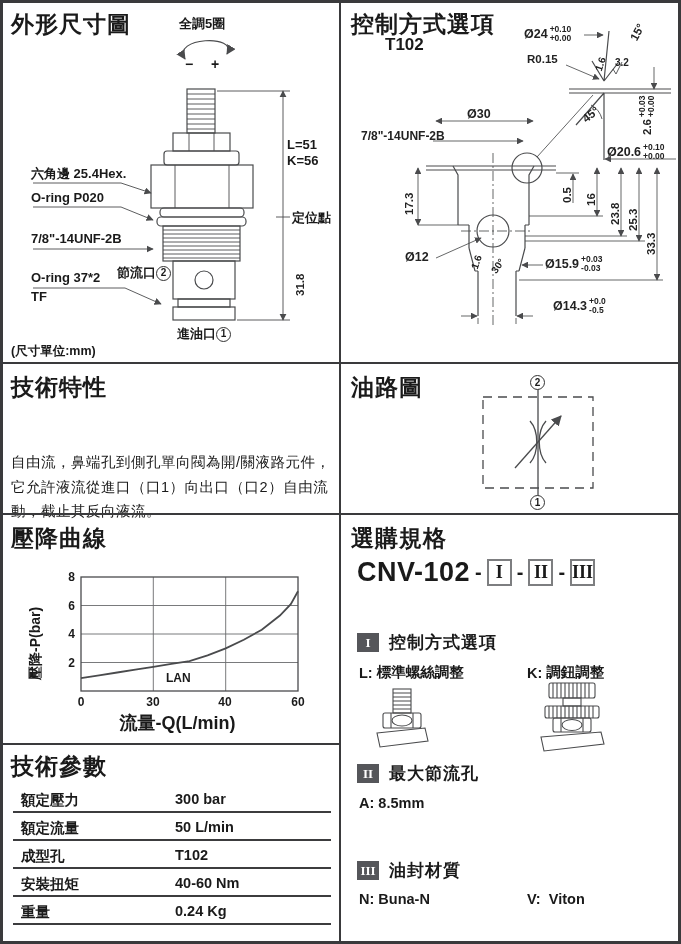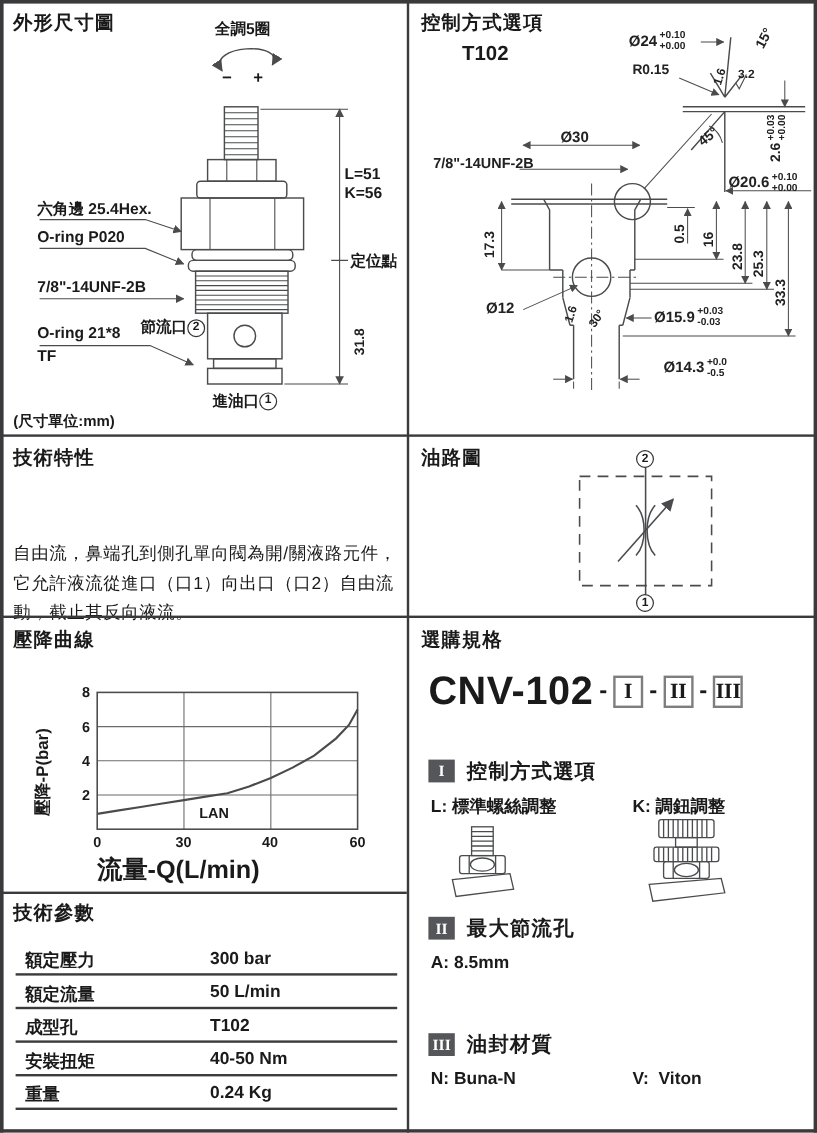--- a/index.html
+++ b/index.html
@@ -1,31 +1,31 @@
 <!DOCTYPE html>
 <html><head>
 <meta charset="utf-8">
 <style>
   * { margin:0; padding:0; box-sizing:border-box; }
   body { font-family:"Liberation Sans","DejaVu Sans",sans-serif; background:#e8e8e8; }
   .page { position:relative; width:681px; height:944px; background:#fff; overflow:hidden; color:#1a1a1a; }
   .b { position:absolute; background:#3a3a3c; }
   .panel { position:absolute; }
   .abs { position:absolute; }
-  .ptitle { position:absolute; font-size:16px; font-weight:bold; letter-spacing:1px; white-space:nowrap; }
+  .ptitle { position:absolute; font-size:23px; font-weight:bold; letter-spacing:1px; white-space:nowrap; }
   .sub { position:absolute; font-size:17px; font-weight:bold; }
   .lbl { position:absolute; font-size:13px; font-weight:600; white-space:nowrap; }
   .dim { position:absolute; font-size:11.5px; font-weight:600; white-space:nowrap; color:#222; }
   .rot { transform-origin:0 0; transform:rotate(-90deg); }
   .tolc { display:inline-flex; flex-direction:column; font-size:8.5px; line-height:9px; margin-left:2px; vertical-align:2px; font-weight:600; }
   .drow { display:inline-flex; align-items:center; }
   .circ { width:15px; height:15px; border:1.3px solid #333; border-radius:50%; display:inline-flex; align-items:center; justify-content:center; font-size:10px; font-weight:600; background:#fff; line-height:1; }
   .body-text { position:absolute; font-size:14.5px; line-height:1.7; letter-spacing:0.5px;margin-top:44px; }
   .model-row { position:absolute; display:flex; align-items:center; gap:5px; }
-  .model-code { font-size:33px; font-weight:bold; letter-spacing:0.5px; }
+  .model-code { font-size:27px; font-weight:bold; letter-spacing:0.5px; }
   .mdash { font-size:20px; font-weight:bold; }
   .cbox { width:25px; height:27px; border:2px solid #7d7e80; font-family:"Liberation Serif","DejaVu Serif",serif; font-weight:bold; font-size:18px; display:inline-flex; align-items:center; justify-content:center; background:#fff; }
   .sec-hdr { position:absolute; display:flex; align-items:center; gap:10px; }
   .badge { width:22px; height:19px; background:#55565a; color:#fff; font-family:"Liberation Serif","DejaVu Serif",serif; font-weight:bold; font-size:13px; display:inline-flex; align-items:center; justify-content:center; }
   .sec-title { font-size:17px; font-weight:bold; letter-spacing:1px; }
   .opt { position:absolute; font-size:14.5px; font-weight:600; white-space:nowrap; }
   .prow-label { position:absolute; font-size:14.5px; font-weight:600; }
   .prow-value { position:absolute; font-size:14.5px; font-weight:600; }
   .pline { position:absolute; height:1.5px; background:#3c3c3e; }
   .tick { position:absolute; font-size:12px; font-weight:600; }
@@ -74,21 +74,21 @@
         <path d="M30,285 H122 L158,301" marker-end="url(#arr)"></path>
         <path d="M214,88 H287 M234,317 H287 M273,214 H287"></path>
         <line x1="280" y1="88" x2="280" y2="317" marker-start="url(#arr)" marker-end="url(#arr)"></line>
       </g>
     </svg>
     <span class="lbl" style="left:182px;top:53px;font-size:14px">−</span>
     <span class="lbl" style="left:208px;top:53px;font-size:14px">+</span>
     <span class="lbl" style="left:28px;top:162px">六角邊  25.4Hex.</span>
     <span class="lbl" style="left:28px;top:187px">O-ring P020</span>
     <span class="lbl" style="left:28px;top:228px">7/8"-14UNF-2B</span>
-    <span class="lbl" style="left:28px;top:267px">O-ring 21*8</span>
+    <span class="lbl" style="left:28px;top:267px">O-ring 37*2</span>
     <span class="lbl" style="left:28px;top:286px">TF</span>
     <span class="lbl drow" style="left:114px;top:261px">
         <span>節流口</span>
         <span class="circ">2</span>
       </span>
     <span class="lbl drow" style="left:174px;top:322px">
         <span>進油口</span>
         <span class="circ">1</span>
       </span>
     <span class="lbl" style="left:289px;top:206px">定位點</span>
@@ -231,21 +231,21 @@
     </svg>
     <span class="tick" style="left:56px;top:55px;width:16px;text-align:right">8</span>
     <span class="tick" style="left:56px;top:84px;width:16px;text-align:right">6</span>
     <span class="tick" style="left:56px;top:112px;width:16px;text-align:right">4</span>
     <span class="tick" style="left:56px;top:141px;width:16px;text-align:right">2</span>
     <span class="tick" style="left:66px;top:180px;width:24px;text-align:center">0</span>
     <span class="tick" style="left:138px;top:180px;width:24px;text-align:center">30</span>
     <span class="tick" style="left:210px;top:180px;width:24px;text-align:center">40</span>
     <span class="tick" style="left:283px;top:180px;width:24px;text-align:center">60</span>
     <span class="tick rot abs axlabel" style="left:24px;top:165px;font-size:14px">壓降-P(bar)</span>
-    <span class="tick abs axlabel" style="left:78px;top:196px;width:217px;font-size:21px">流量-Q(L/min)</span>
+    <span class="tick abs axlabel" style="left:66px;top:196px;width:217px;text-align:center;font-size:18px">流量-Q(L/min)</span>
     <span class="tick abs" style="left:163px;top:156px;font-size:12px">LAN</span>
   </div>
 
   <div class="panel" style="left:341px;top:515px;width:337px;height:426px">
     <div class="ptitle" style="left:10px;top:8px">選購規格</div>
     <div class="model-row" style="left:16px;top:42px">
       <span class="model-code">CNV-102</span>
       <span class="mdash">-</span>
       <span class="cbox">I</span>
       <span class="mdash">-</span>
@@ -314,21 +314,21 @@
       <span class="prow-label" style="left:18px;top:46px">額定壓力</span>
       <span class="prow-value" style="left:172px;top:46px">300 bar</span>
       <span class="pline" style="left:10px;top:66px;width:318px"></span>
       <span class="prow-label" style="left:18px;top:74px">額定流量</span>
       <span class="prow-value" style="left:172px;top:74px">50 L/min</span>
       <span class="pline" style="left:10px;top:94px;width:318px"></span>
       <span class="prow-label" style="left:18px;top:102px">成型孔</span>
       <span class="prow-value" style="left:172px;top:102px">T102</span>
       <span class="pline" style="left:10px;top:122px;width:318px"></span>
       <span class="prow-label" style="left:18px;top:130px">安裝扭矩</span>
-      <span class="prow-value" style="left:172px;top:130px">40-50 Nm</span>
+      <span class="prow-value" style="left:172px;top:130px">40-60 Nm</span>
       <span class="pline" style="left:10px;top:150px;width:318px"></span>
       <span class="prow-label" style="left:18px;top:158px">重量</span>
       <span class="prow-value" style="left:172px;top:158px">0.24 Kg</span>
       <span class="pline" style="left:10px;top:178px;width:318px"></span>
     </div>
   </div>
 
   <div class="b" style="left:0;top:0;width:681px;height:3px"></div>
   <div class="b" style="left:0;top:941px;width:681px;height:3px"></div>
   <div class="b" style="left:0;top:0;width:3px;height:944px"></div>

